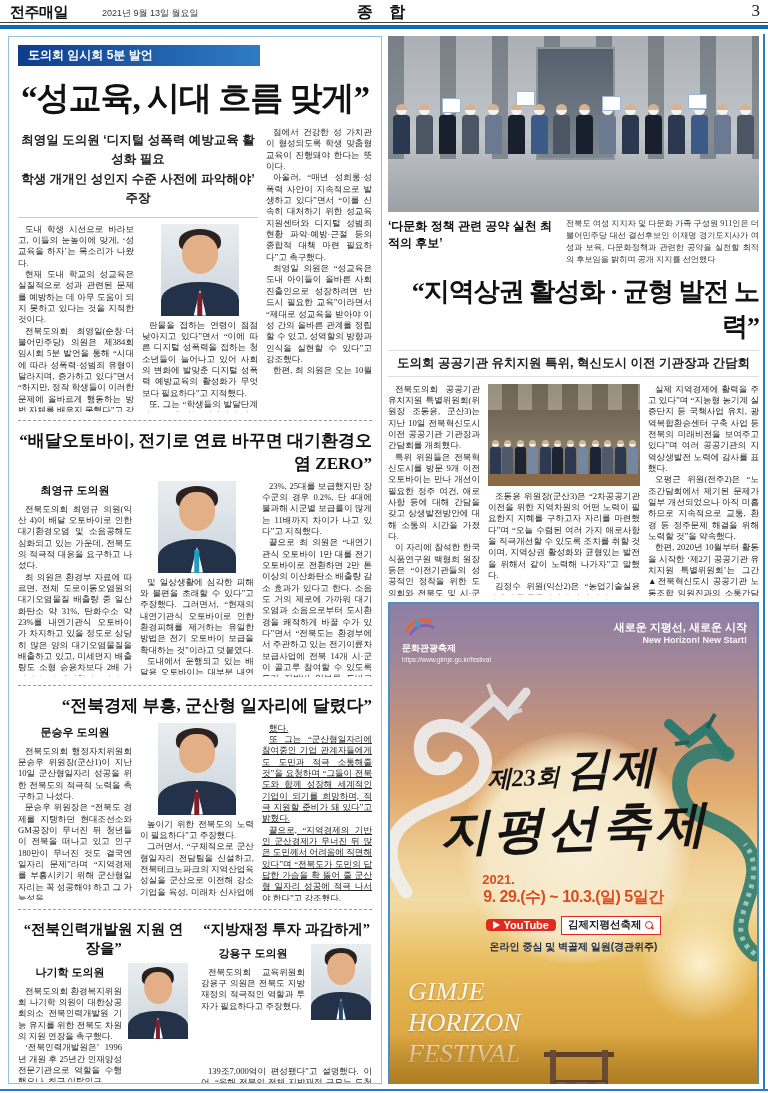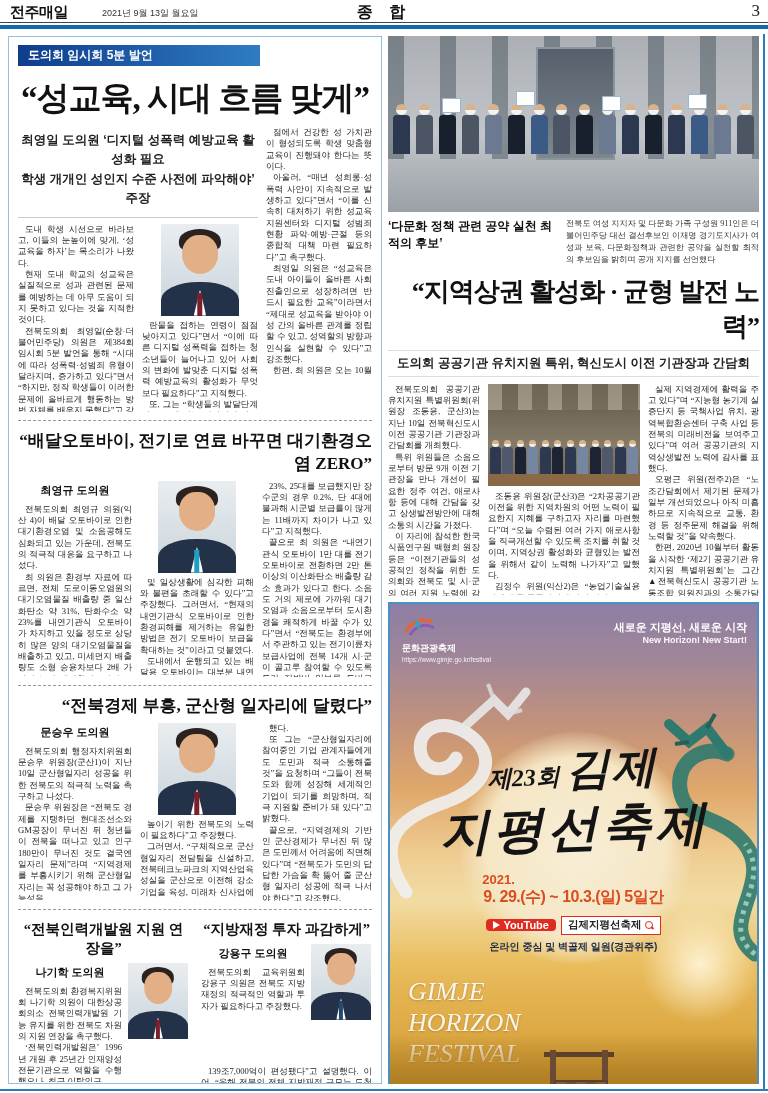--- a/index.html
+++ b/index.html
@@ -246,21 +246,21 @@
             <i class="face"></i>
             <i class="suit"></i>
             <i class="shirt"></i>
             <i class="tie"></i>
           </div>
         <div class="bt" style="height:80px;">
             <p>높이기 위한 전북도의 노력이 필요하다”고 주장했다.</p>
             <p>그러면서, “구체적으로 군산형일자리 전담팀을 신설하고, 전북테크노파크의 지역산업육성실을 군산으로 이전해 강소기업을 육성, 미래차 신사업에 대응한 전략 수립과 신속한 사업 추진을 도모할 것”을 제안</p>
           </div>
       </div>
-      <div class="bt c" style="width:112px;height:178px;">
+      <div class="bt c" style="width:112px;height:178px;text-decoration:underline;">
           <p>했다.</p>
           <p>또 그는 “군산형일자리에 참여중인 기업 관계자들에게도 도민과 적극 소통해줄 것”을 요청하며 “그들이 전북도와 함께 성장해 세계적인 기업이 되기를 희망하며, 적극 지원할 준비가 돼 있다”고 밝혔다.</p>
           <p>끝으로, “지역경제의 기반인 군산경제가 무너진 뒤 많은 도민께서 어려움에 직면해 있다”며 “전북도가 도민의 답답한 가슴을 확 뚫어 줄 군산형 일자리 성공에 적극 나서야 한다”고 강조했다.</p>
         </div>
     </div>
 
     <hr class="dash">
 
     <div class="bot-row">
       <div class="bot-art">
@@ -338,21 +338,21 @@
     <div class="caption">
       <div class="cap-title">‘다문화 정책 관련 공약 실천 최적의 후보’</div>
       <div class="cap-text">전북도 여성 지지자 및 다문화 가족 구성원 911인은 더불어민주당 대선 결선후보인 이재명 경기도지사가 여성과 보육, 다문화정책과 관련한 공약을 실천할 최적의 후보임을 밝히며 공개 지지를 선언했다</div>
     </div>
 
     <div class="ra-hl">“지역상권 활성화 · 균형 발전 노력”</div>
     <div class="ra-sub">도의회 공공기관 유치지원 특위, 혁신도시 이전 기관장과 간담회</div>
     <div class="ra-body">
       <div class="bt ra-c1">
           <p>전북도의회 공공기관 유치지원 특별위원회(위원장 조동용, 군산3)는 지난 10일 전북혁신도시 이전 공공기관 기관장과 간담회를 개최했다.</p>
-          <p>특위 위원들은 소음으로부터 방문 9개 이전 기관장을 만나 개선이 필요한 정주 여건, 애로사항 등에 대해 간담을 갖고 상생발전방안에 대해 소통의 시간을 가졌다.</p>
+          <p>특위 위원들은 전북혁신도시를 방문 9개 이전 오토바이는 만나 개선이 필요한 정주 여건, 애로사항 등에 대해 간담을 갖고 상생발전방안에 대해 소통의 시간을 가졌다.</p>
           <p>이 자리에 참석한 한국식품연구원 백형희 원장 등은 “이전기관들의 성공적인 정착을 위한 도의회와 전북도 및 시·군의 여러 지원 노력에 감사드린다”며 “전북 발전과 2차 공공기관이전에 대비한 전북의 전략마련에 일조하겠다”고 말했다.</p>
         </div>
       <div class="ra-mid">
         <div class="meeting-photo">
           <div class="mp-light"></div>
           <div class="mcrowd">
               <i></i>
               <i></i>
               <i></i>
               <i></i>

